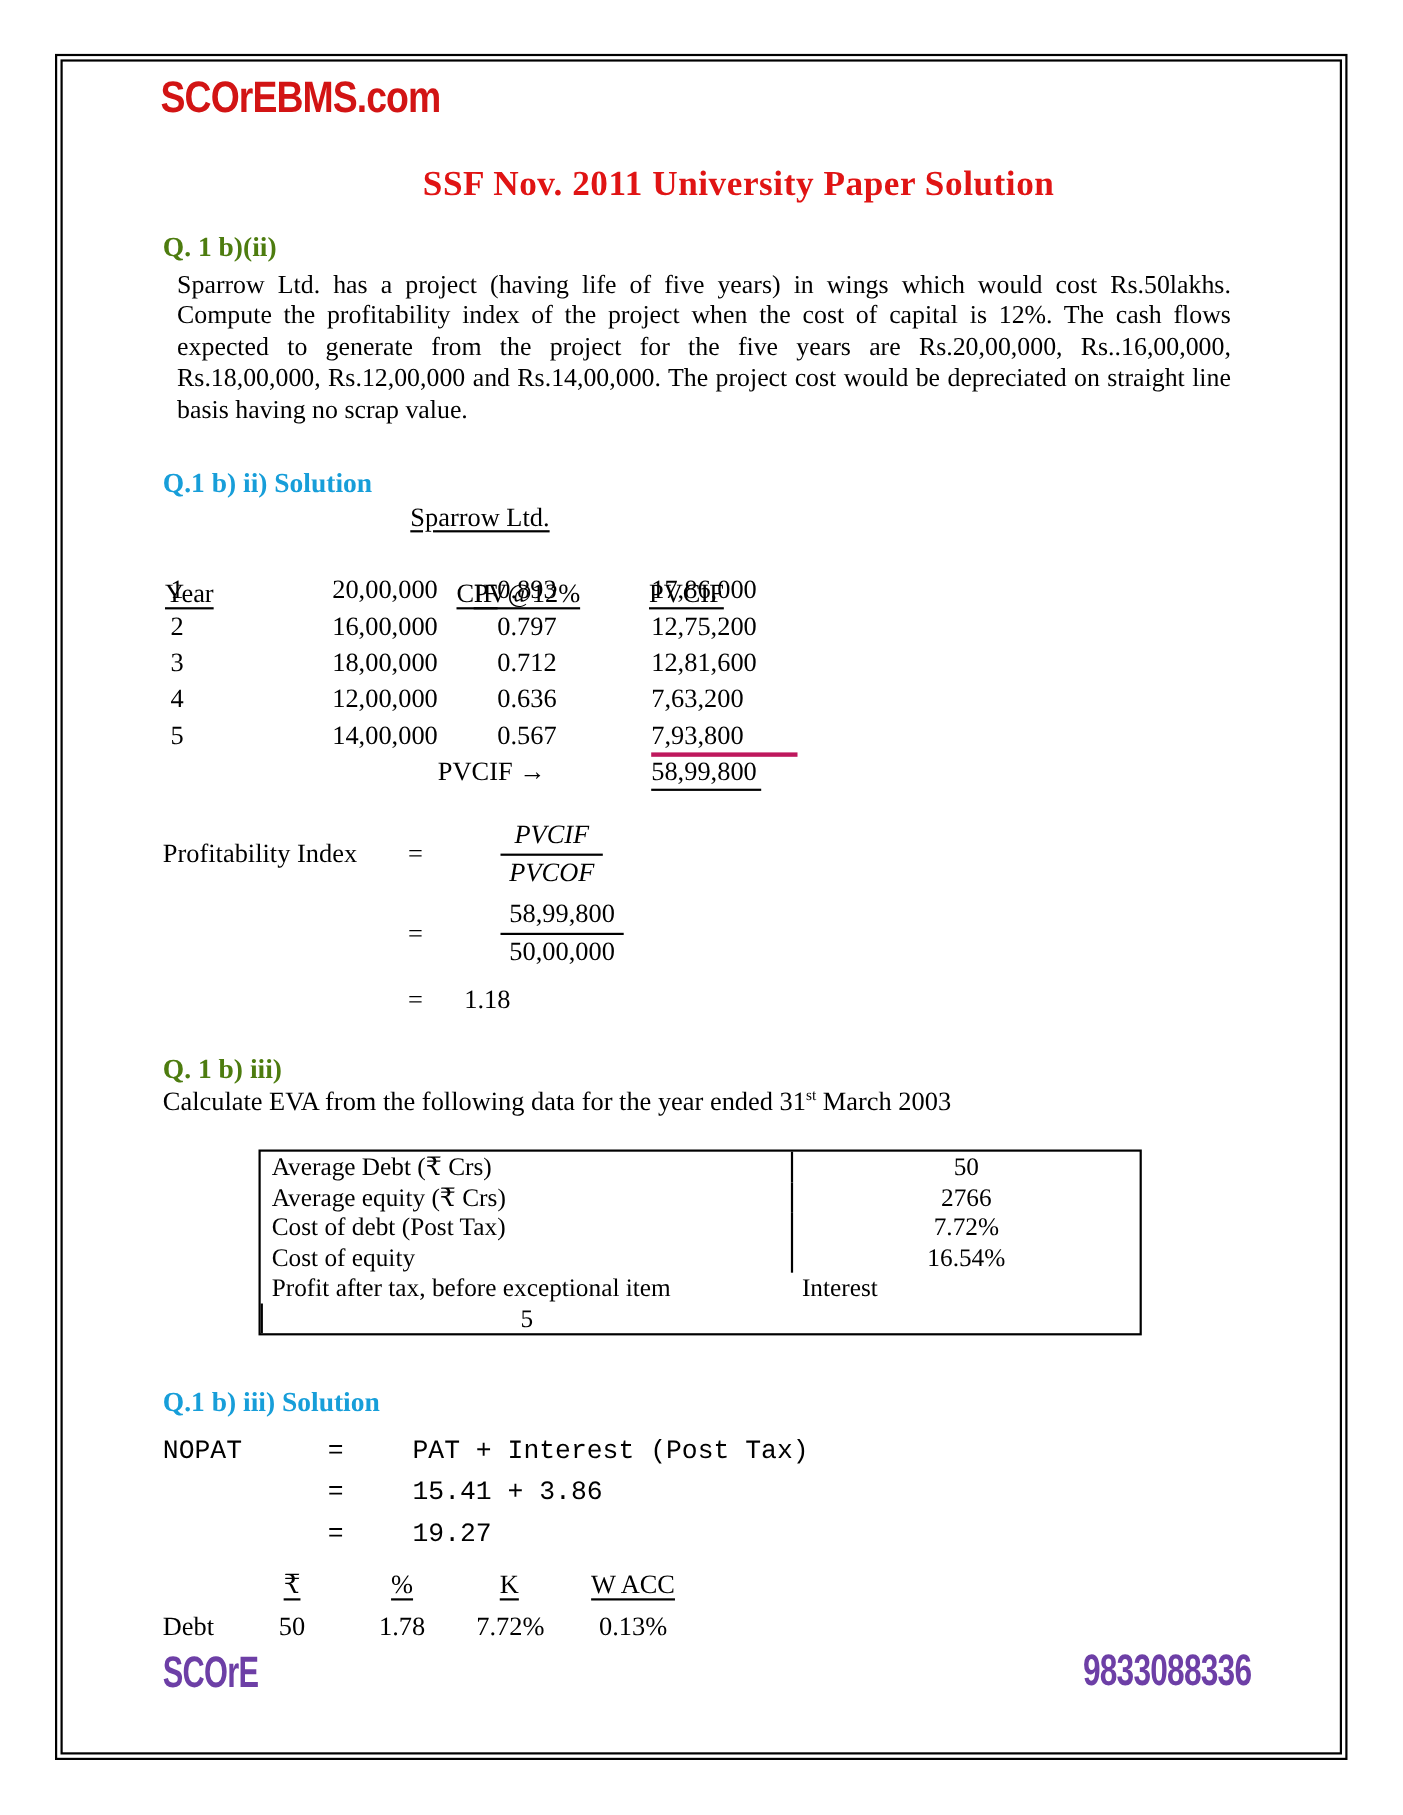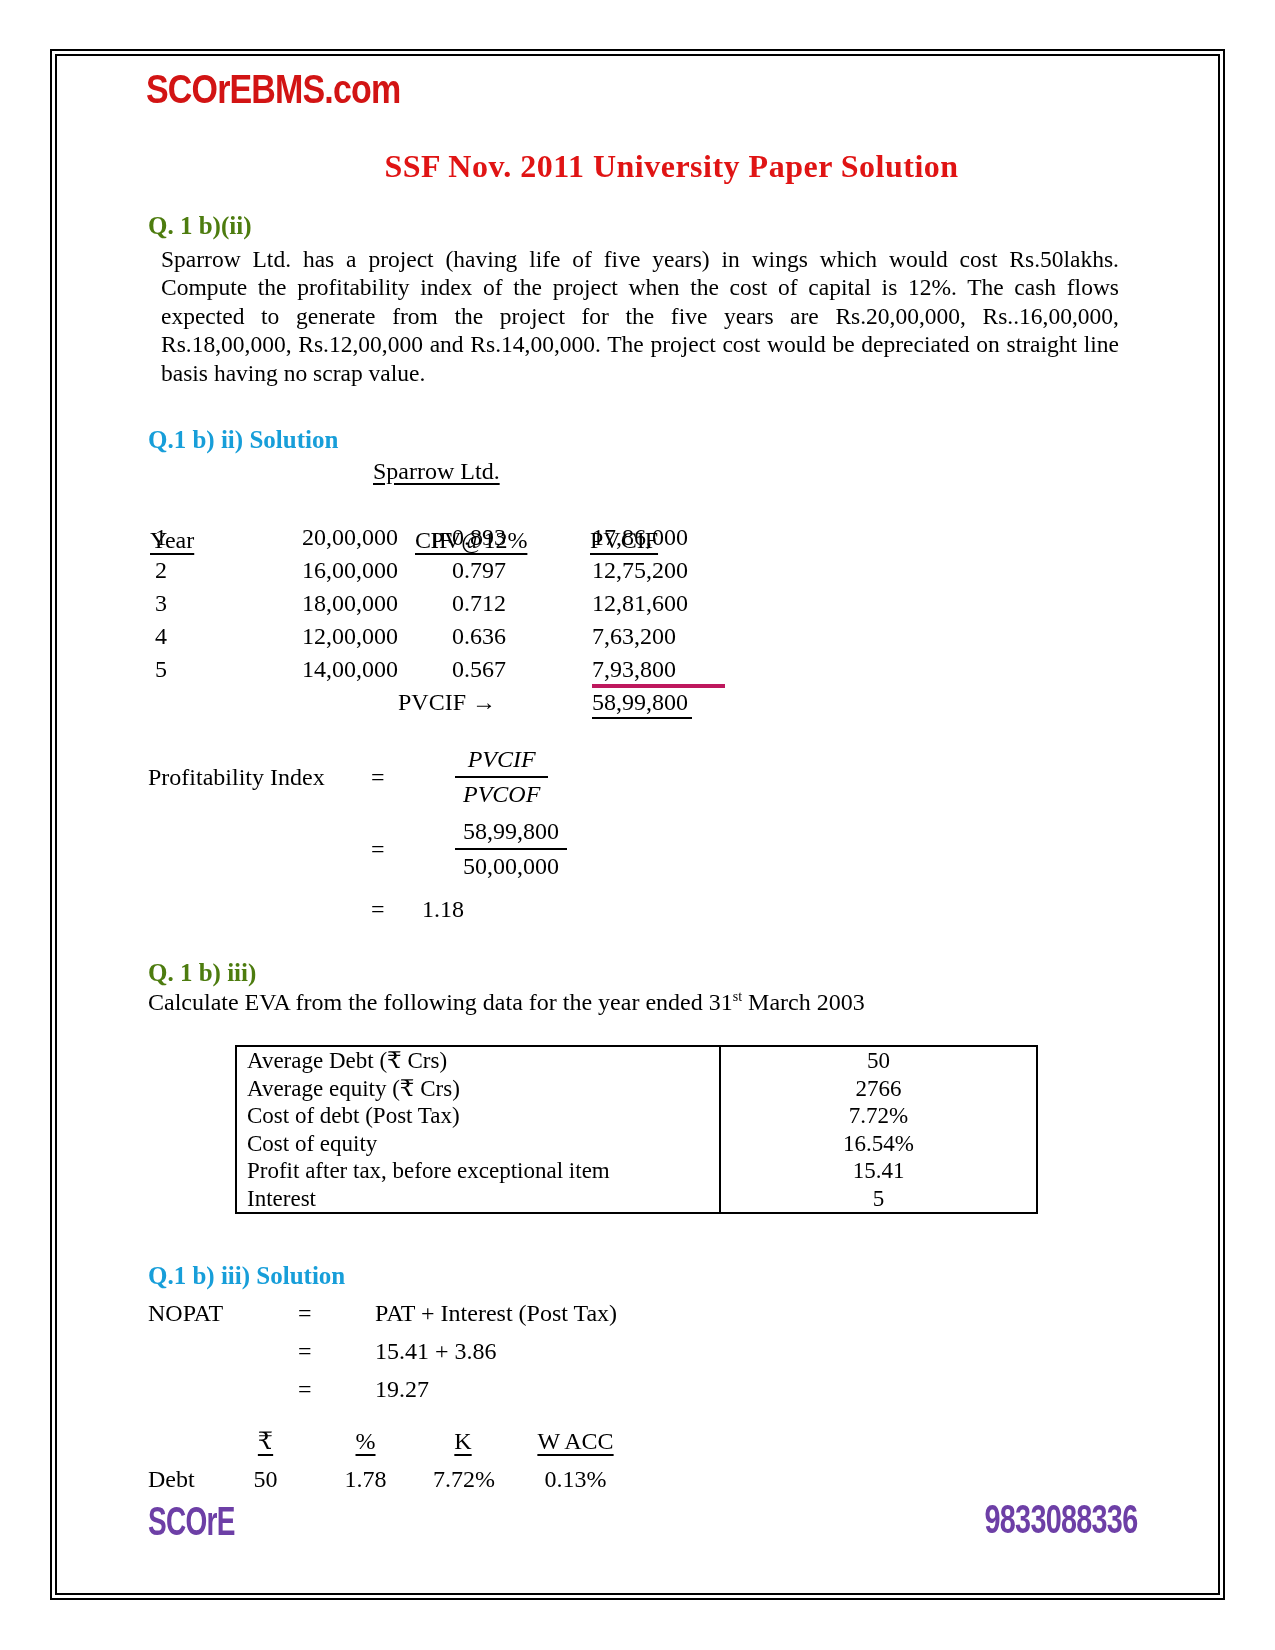--- a/index.html
+++ b/index.html
@@ -76,21 +76,21 @@
   .eva-table{
     position:absolute;left:235px;top:1045px;width:799px;border:2px solid #000;
     display:grid;grid-template-columns:482px 1fr;grid-auto-rows:27.5px;
     font-size:23px;line-height:27.5px;white-space:nowrap;
   }
   .eva-label{padding-left:10px;}
   .eva-value{text-align:center;border-left:2px solid #000;}
 
   
   .np-block{position:absolute;left:148px;top:1300px;font-size:24px;}
-  .np-row{display:flex;height:38px;align-items:flex-start;}
+  .np-row{display:flex;height:38px;align-items:center;font-family:Liberation Mono, monospace;}
   .np-label{width:150px;}
   .np-eq{width:77px;}
 
   
   .wacc{position:absolute;left:148px;top:1424px;font-size:24px;}
   .wacc .wrow{display:flex;}
   .wacc .wh{height:40px;line-height:34px;}
   .wacc .wd{height:34px;line-height:30px;}
   .wc1{width:85px;}
   .wc2{width:65px;text-align:center;}
@@ -197,21 +197,20 @@
 <div class="eva-table">
   <div class="eva-label">Average Debt (₹ Crs)</div>
   <div class="eva-value">50</div>
   <div class="eva-label">Average equity (₹ Crs)</div>
   <div class="eva-value">2766</div>
   <div class="eva-label">Cost of debt (Post Tax)</div>
   <div class="eva-value">7.72%</div>
   <div class="eva-label">Cost of equity</div>
   <div class="eva-value">16.54%</div>
   <div class="eva-label">Profit after tax, before exceptional item</div>
-  <div class="eva-value">15.41</div>
   <div class="eva-label">Interest</div>
   <div class="eva-value">5</div>
 </div>
 
 <div class="h-cyan" style="top:1262px">Q.1 b) iii) Solution</div>
 
 <div class="np-block">
   <div class="np-row">
     <div class="np-label">NOPAT</div>
     <div class="np-eq">=</div>

